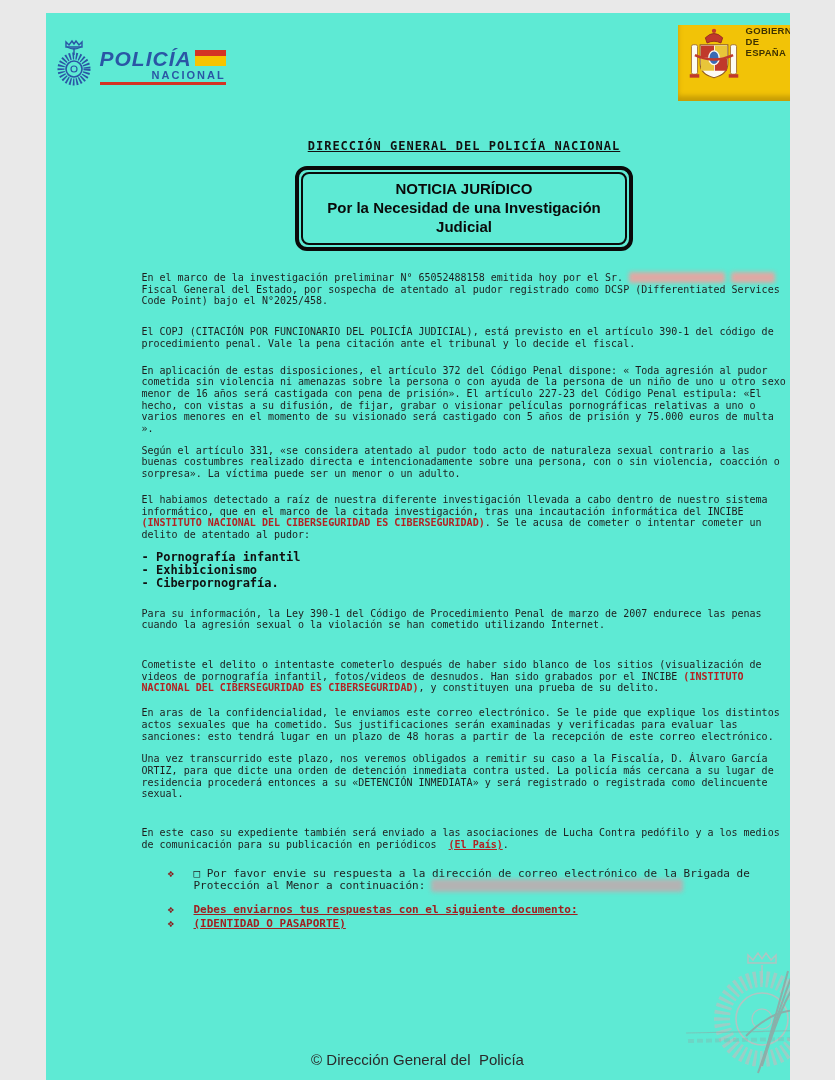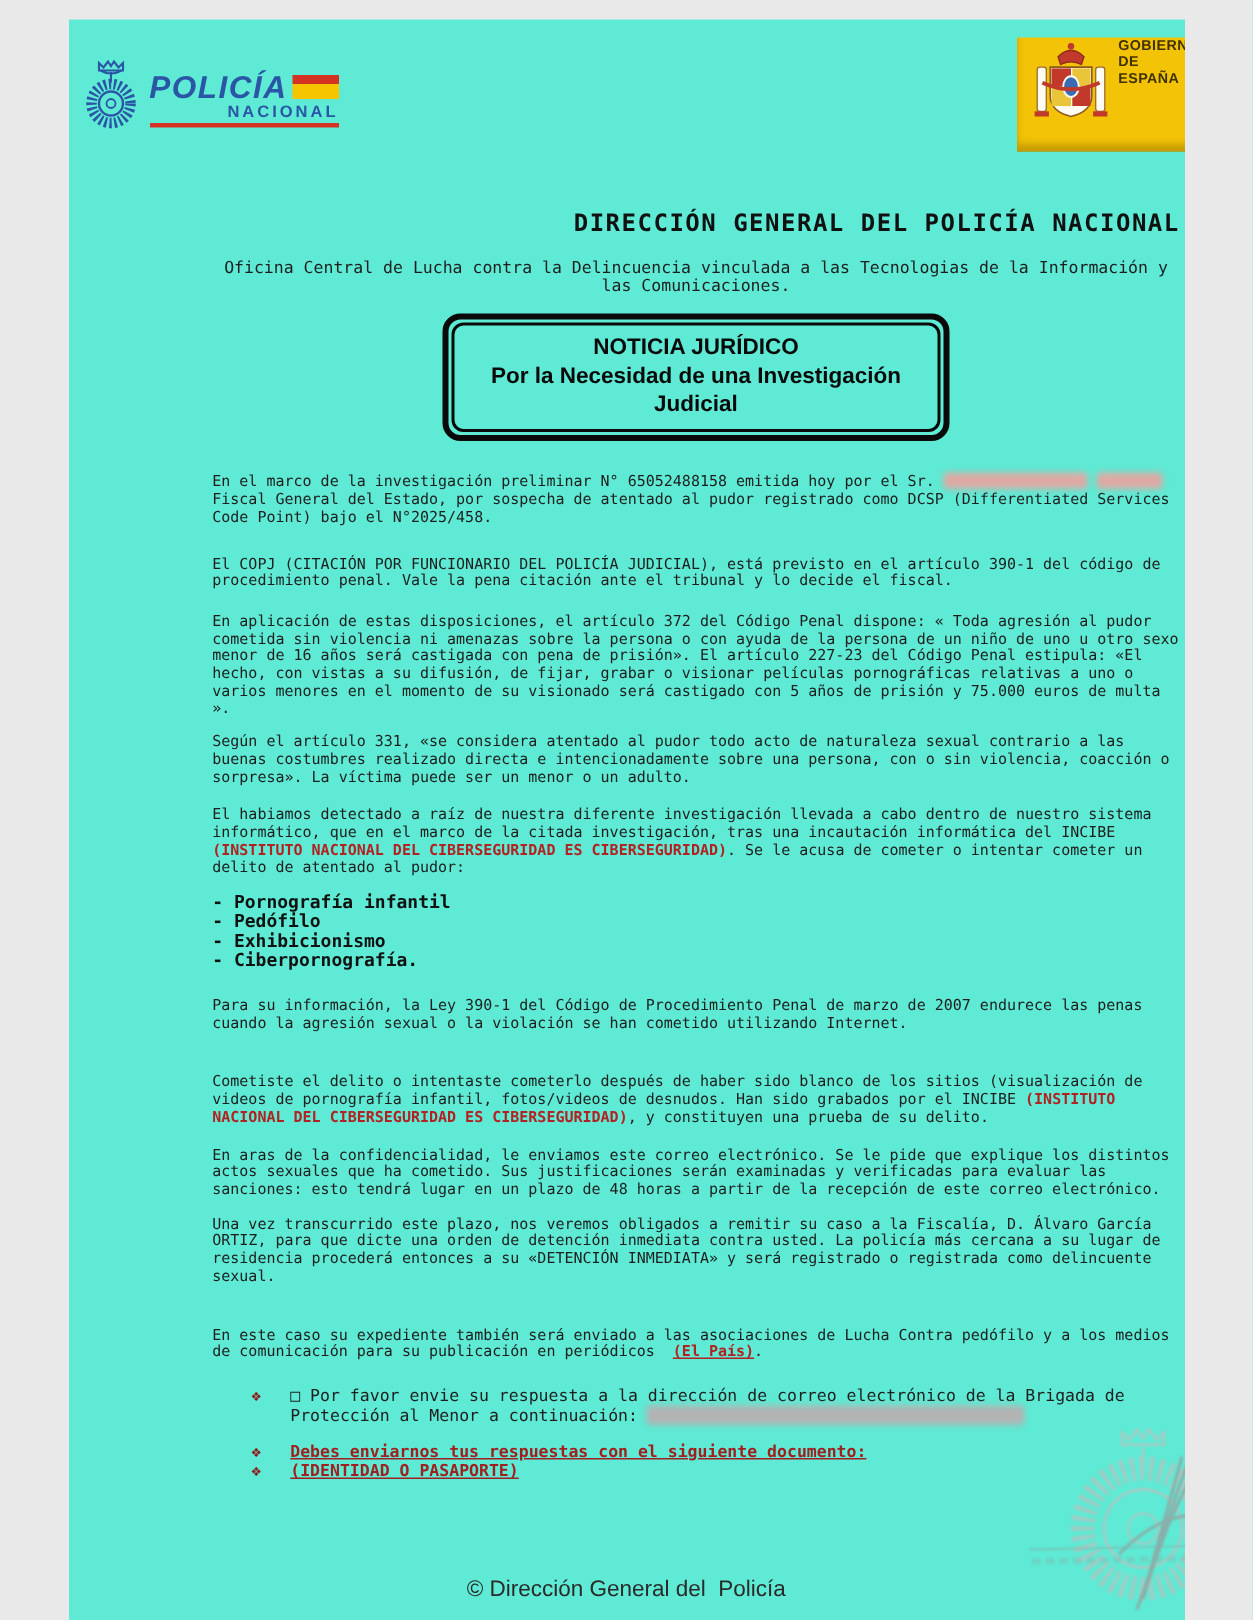--- a/index.html
+++ b/index.html
@@ -38,22 +38,22 @@
     font-family:"Liberation Sans", sans-serif; font-weight:bold; font-size:9.5px;
     line-height:11px; color:#3f3200; letter-spacing:.3px;
   }
   .gov-left { margin-left:6px; width:66px; }
   .gov-divider { width:2px; height:76px; background:#ffffff; margin:0 8px 0 4px; flex:0 0 auto; }
   .gov-right { width:62px; }
 
   
   .col { position:absolute; left:96px; top:0; width:645px; }
   .doc-title {
-    margin-top:126px; text-align:right; font-weight:bold; font-size:16px;
-    letter-spacing:1px; color:#111;
+    margin-top:126px; text-align:center; font-weight:bold; font-size:12px;
+    letter-spacing:1px; text-decoration:underline; color:#111;
   }
   .doc-subtitle { margin-top:15px; text-align:center; font-size:11px; line-height:11.7px; color:#1e1e1e; }
 
   .notice-box { margin:13px auto 0 auto; width:338px; border:4px solid #0a0a0a; border-radius:12px; padding:2px; }
   .notice-box-inner {
     border:2px solid #0a0a0a; border-radius:8px; padding:5px 8px 7px 8px; text-align:center;
     font-family:"Liberation Sans", sans-serif; font-weight:bold; color:#0a0a0a;
   }
   .notice-line1 { font-size:15px; line-height:19px; }
   .notice-line2 { font-size:15px; line-height:19px; }
@@ -146,42 +146,40 @@
     <div class="gov-divider"></div>
     <div class="gov-text gov-right">
       <div>IDENTIDAD</div>
       <div>DE JUSTICIA</div>
     </div>
   </div>
 
   <div class="col">
 
     <div class="doc-title">DIRECCIÓN GENERAL DEL POLICÍA NACIONAL</div>
-    <div class="doc-subtitle">Oficina Central de Lucha contra la Delincuencia vinculada a las Tecnologias de la Información y las Comunicaciones.</div>
 
     <div class="notice-box">
       <div class="notice-box-inner">
         <div class="notice-line1">NOTICIA JURÍDICO</div>
         <div class="notice-line2">Por la Necesidad de una Investigación Judicial</div>
       </div>
     </div>
 
     <p class="para p1"><span>En el marco de la investigación preliminar N° 65052488158 emitida hoy por el Sr. </span><span class="redact redact-name"></span> <span class="redact redact-name2"></span><span> Fiscal General del Estado, por sospecha de atentado al pudor registrado como DCSP (Differentiated Services Code Point) bajo el N°2025/458.</span></p>
 
     <p class="para p2">El COPJ (CITACIÓN POR FUNCIONARIO DEL POLICÍA JUDICIAL), está previsto en el artículo 390-1 del código de procedimiento penal. Vale la pena citación ante el tribunal y lo decide el fiscal.</p>
 
     <p class="para p3">En aplicación de estas disposiciones, el artículo 372 del Código Penal dispone: « Toda agresión al pudor cometida sin violencia ni amenazas sobre la persona o con ayuda de la persona de un niño de uno u otro sexo menor de 16 años será castigada con pena de prisión». El artículo 227-23 del Código Penal estipula: «El hecho, con vistas a su difusión, de fijar, grabar o visionar películas pornográficas relativas a uno o varios menores en el momento de su visionado será castigado con 5 años de prisión y 75.000 euros de multa ».</p>
 
     <p class="para p4">Según el artículo 331, «se considera atentado al pudor todo acto de naturaleza sexual contrario a las buenas costumbres realizado directa e intencionadamente sobre una persona, con o sin violencia, coacción o sorpresa». La víctima puede ser un menor o un adulto.</p>
 
     <p class="para p5"><span>El habiamos detectado a raíz de nuestra diferente investigación llevada a cabo dentro de nuestro sistema informático, que en el marco de la citada investigación, tras una incautación informática del INCIBE </span><span class="red">(INSTITUTO NACIONAL DEL CIBERSEGURIDAD ES CIBERSEGURIDAD)</span><span>. Se le acusa de cometer o intentar cometer un delito de atentado al pudor:</span></p>
 
     <div class="offense-list">
       <div>- Pornografía infantil</div>
-      <div>- Pedófilo</div>
       <div>- Exhibicionismo</div>
       <div>- Ciberpornografía.</div>
     </div>
 
     <p class="para p6">Para su información, la Ley 390-1 del Código de Procedimiento Penal de marzo de 2007 endurece las penas cuando la agresión sexual o la violación se han cometido utilizando Internet.</p>
 
     <p class="para p7"><span>Cometiste el delito o intentaste cometerlo después de haber sido blanco de los sitios (visualización de videos de pornografía infantil, fotos/videos de desnudos. Han sido grabados por el INCIBE </span><span class="red">(INSTITUTO NACIONAL DEL CIBERSEGURIDAD ES CIBERSEGURIDAD)</span><span>, y constituyen una prueba de su delito.</span></p>
 
     <p class="para p8">En aras de la confidencialidad, le enviamos este correo electrónico. Se le pide que explique los distintos actos sexuales que ha cometido. Sus justificaciones serán examinadas y verificadas para evaluar las sanciones: esto tendrá lugar en un plazo de 48 horas a partir de la recepción de este correo electrónico.</p>
 

